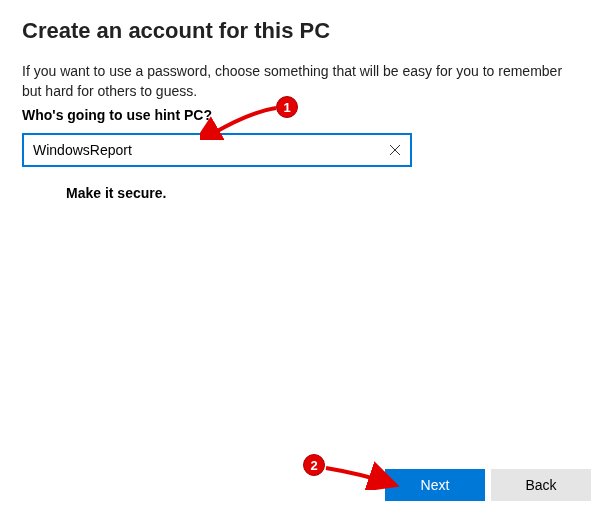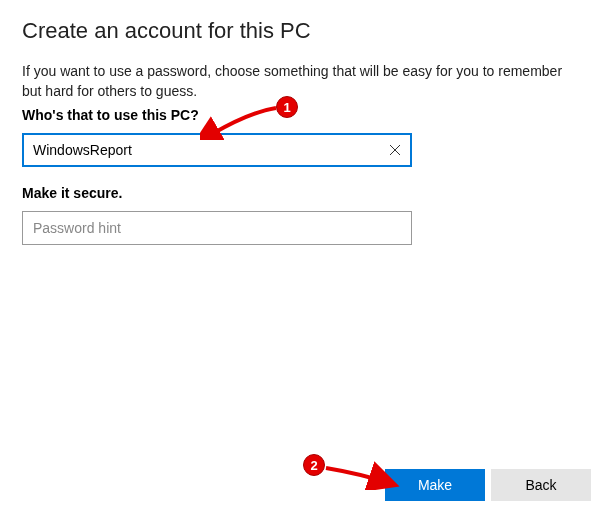--- a/index.html
+++ b/index.html
@@ -7,21 +7,21 @@
       font-family: "Segoe UI", Tahoma, sans-serif;
       background: #fff;
       width: 613px;
       height: 523px;
       padding: 18px 22px;
       color: #000;
       position: relative;
     }
     .title {
       font-size: 22px;
-      font-weight: 400;
+      font-weight: 700;
       color: #222;
       margin-bottom: 18px;
     }
     .intro {
       font-size: 14px;
       color: #222;
       line-height: 1.4;
       margin-bottom: 6px;
       max-width: 560px;
     }
@@ -59,21 +59,21 @@
       height: 34px;
       display: flex;
       align-items: center;
       justify-content: center;
       cursor: pointer;
       font-size: 15px;
       color: #333;
       background: transparent;
       border: none;
     }
-    .secure-section { margin-top: 18px; }
+    .secure-section { margin-top: 18px; margin-left: 44px; }
     .button-row {
       position: absolute;
       bottom: 22px;
       right: 22px;
       display: flex;
       gap: 6px;
     }
     .btn {
       width: 100px;
       height: 32px;
@@ -105,46 +105,43 @@
       z-index: 9;
     }
   </style>
 </head>
 <body>
 
 <h1 class="title">Create an account for this PC</h1>
 
 <p class="intro">If you want to use a password, choose something that will be easy for you to remember but hard for others to guess.</p>
 
-<div class="section-label">Who's that to use this PC?</div>
+<div class="section-label">Who's going to use hint PC?</div>
 
 <div class="input-wrap">
   <input type="text" class="text-input focused" value="WindowsReport" style="">
   <button class="clear-btn">
     <span>
       <svg width="12" height="12" viewBox="0 0 12 12">
           <line x1="1" y1="1" x2="11" y2="11" stroke="#333" stroke-width="1"></line>
           <line x1="11" y1="1" x2="1" y2="11" stroke="#333" stroke-width="1"></line>
         </svg>
     </span>
   </button>
 </div>
 
 <div class="secure-section">
   <div class="section-label">Make it secure.</div>
 
 
 
-  <div class="input-wrap">
-    <input type="text" class="text-input" placeholder="Password hint" style="">
-  </div>
 </div>
 
 <div class="button-row">
-  <button class="btn btn-primary">Make</button>
+  <button class="btn btn-primary">Next</button>
   <button class="btn btn-secondary">Back</button>
 </div>
 
 <div class="annotation-badge" style="left:276px; top:96px;">1</div>
 <svg class="annotation-arrow" style="left:200px; top:104px;" width="80" height="36">
   <defs>
       <marker id="ah1" markerWidth="8" markerHeight="8" refX="2" refY="4" orient="auto">
         <polygon points="0 0, 8 4, 0 8" fill="#e30000"></polygon>
       </marker>
     </defs>

